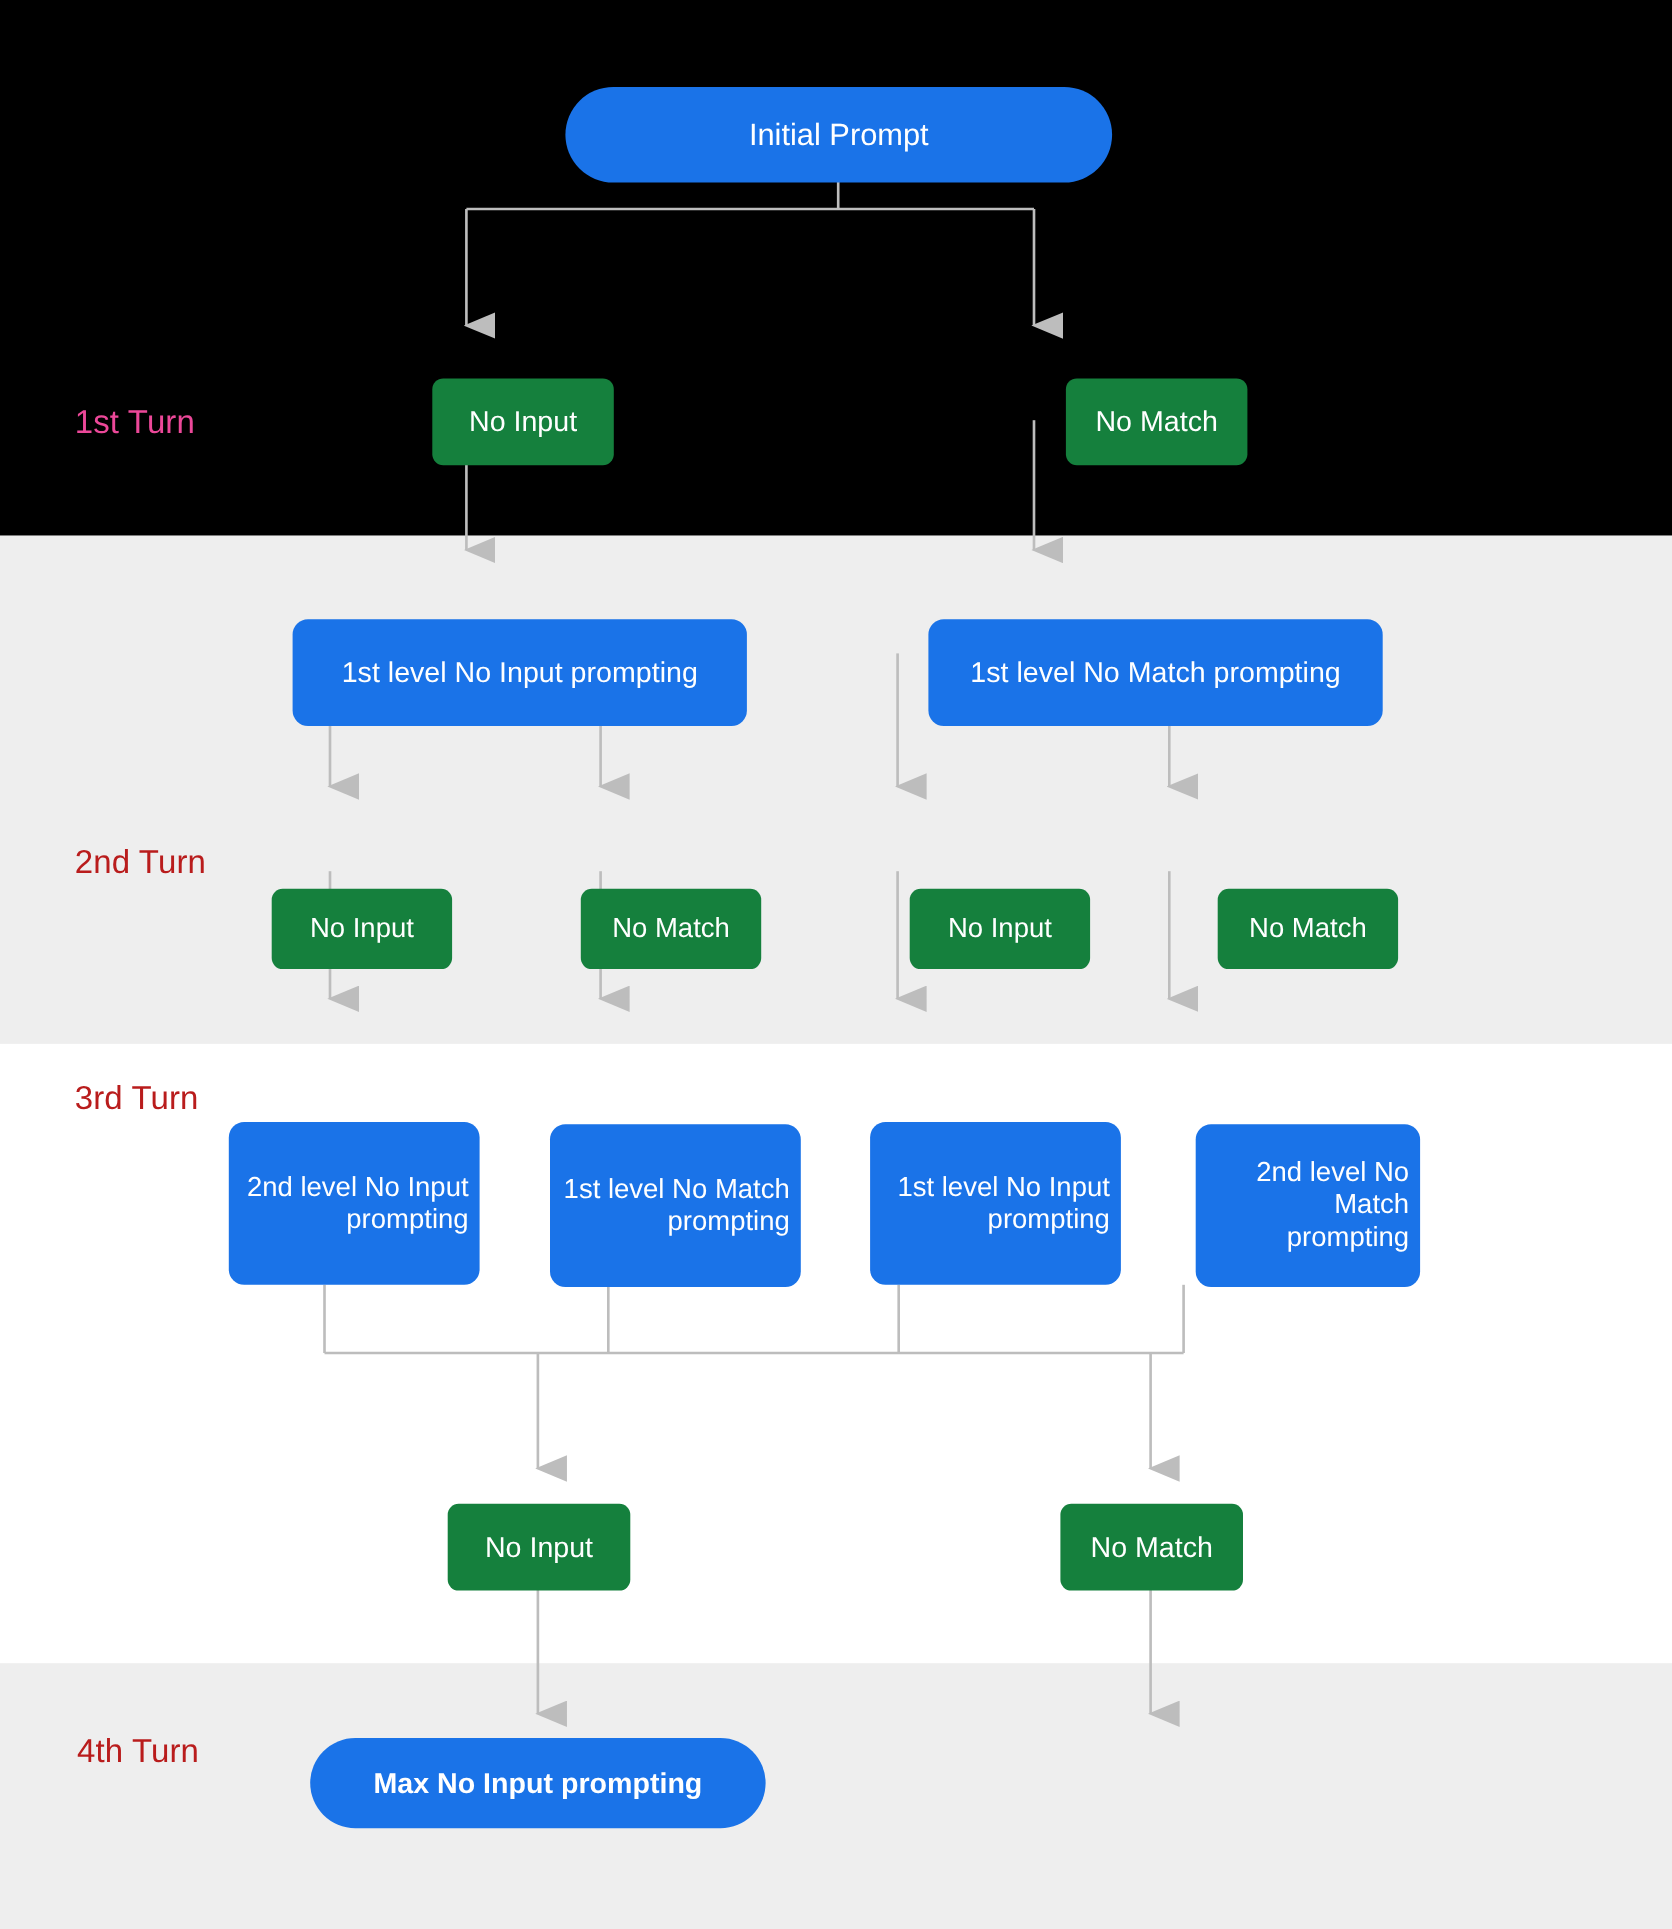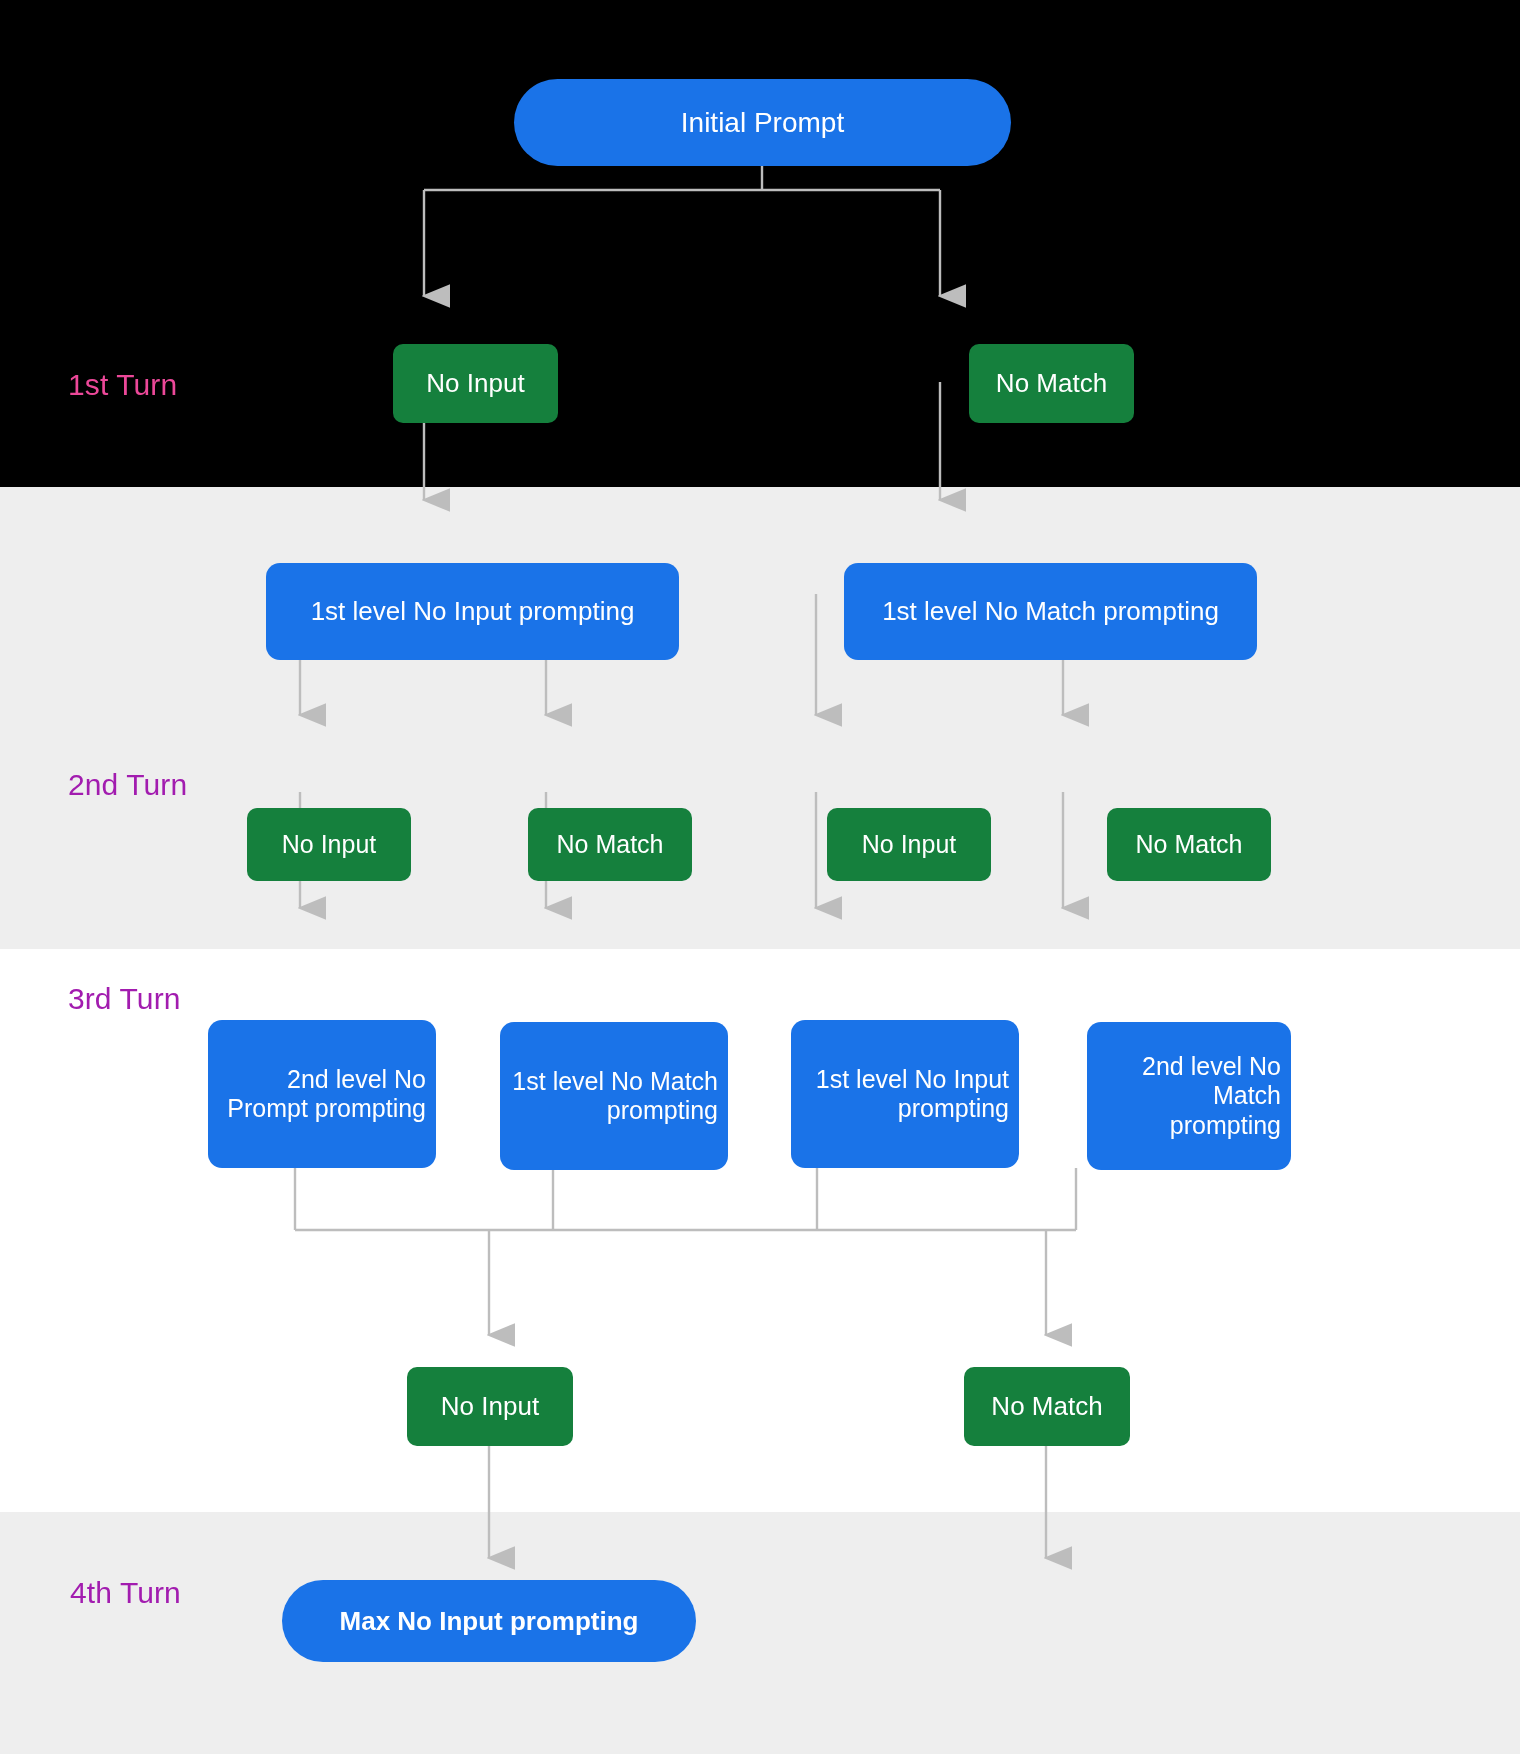--- a/index.html
+++ b/index.html
@@ -32,21 +32,21 @@
     top: 0;
     width: 1520px;
     height: 1754px;
     pointer-events: none;
   }
 
   .turn-label {
     position: absolute;
     font-size: 30px;
     letter-spacing: 0.1px;
-    color: #a21caf;
+    color: #b91c1c;
     white-space: nowrap;
   }
 
   .node {
     position: absolute;
     display: flex;
     align-items: center;
     justify-content: center;
     text-align: right;
     color: #ffffff;
@@ -125,21 +125,21 @@
   <div class="node node-green r-sm fs-26" style="left:969px; top:344px; width:165px; height:79px;">No Match</div>
 
   <div class="node node-blue r-lg fs-26" style="left:266px; top:563px; width:413px; height:97px;">1st level No Input prompting</div>
   <div class="node node-blue r-lg fs-26" style="left:844px; top:563px; width:413px; height:97px;">1st level No Match prompting</div>
 
   <div class="node node-green r-sm fs-25" style="left:247px; top:808px; width:164px; height:73px;">No Input</div>
   <div class="node node-green r-sm fs-25" style="left:528px; top:808px; width:164px; height:73px;">No Match</div>
   <div class="node node-green r-sm fs-25" style="left:827px; top:808px; width:164px; height:73px;">No Input</div>
   <div class="node node-green r-sm fs-25" style="left:1107px; top:808px; width:164px; height:73px;">No Match</div>
 
-  <div class="node node-blue r-lg fs-25" style="left:208px; top:1020px; width:228px; height:148px;">2nd level No Prompt prompting</div>
+  <div class="node node-blue r-lg fs-25" style="left:208px; top:1020px; width:228px; height:148px;">2nd level No Input prompting</div>
   <div class="node node-blue r-lg fs-25" style="left:500px; top:1022px; width:228px; height:148px;">1st level No Match prompting</div>
   <div class="node node-blue r-lg fs-25" style="left:791px; top:1020px; width:228px; height:148px;">1st level No Input prompting</div>
   <div class="node node-blue r-lg fs-25" style="left:1087px; top:1022px; width:204px; height:148px;">2nd level No Match prompting</div>
 
   <div class="node node-green r-sm fs-26" style="left:407px; top:1367px; width:166px; height:79px;">No Input</div>
   <div class="node node-green r-sm fs-26" style="left:964px; top:1367px; width:166px; height:79px;">No Match</div>
 
   <div class="node node-blue r-pill fs-26" style="left:282px; top:1580px; width:414px; height:82px;font-weight:bold;">Max No Input prompting</div>
 
 </div>

